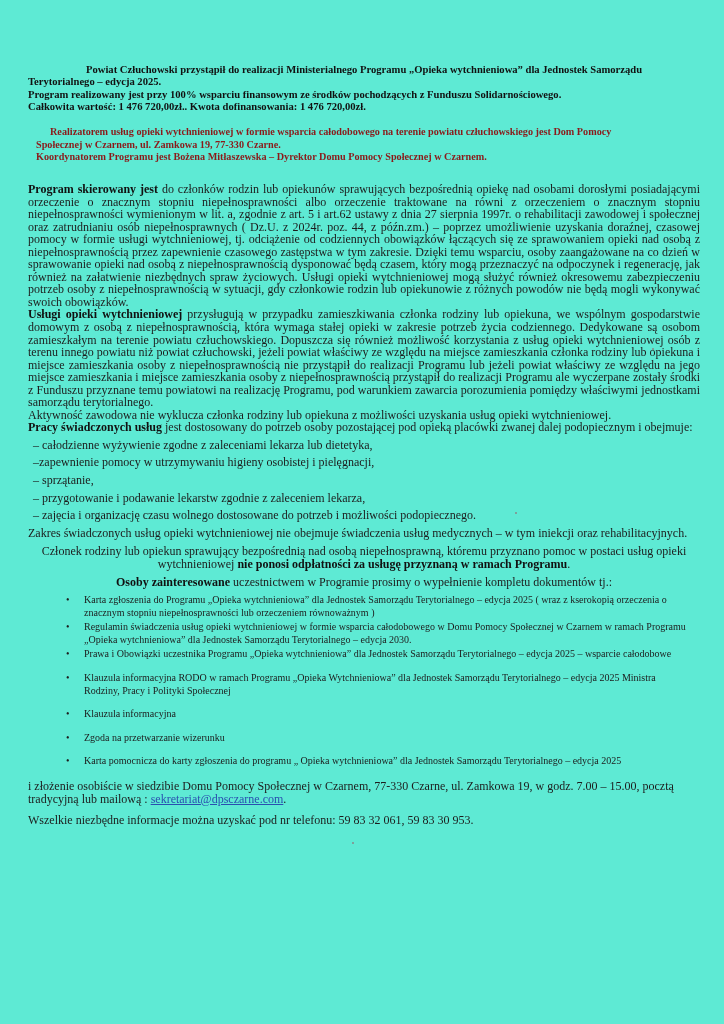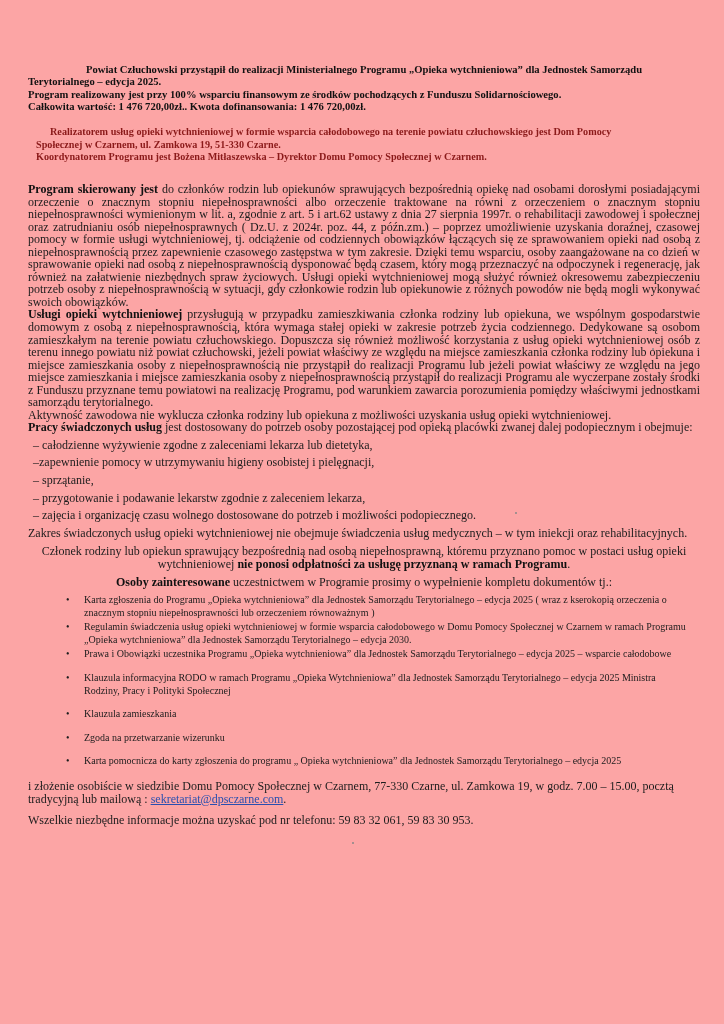--- a/index.html
+++ b/index.html
@@ -1,21 +1,21 @@
 <!DOCTYPE html>
 <html><head>
   <meta charset="utf-8">
   <style>
     html, body { margin: 0; padding: 0; background: #ffffff; }
     body {
       width: 724px; height: 1024px; overflow: hidden; position: relative;
       font-family: "Liberation Serif", "DejaVu Serif", serif;
       color: #1a1a1a;
     }
-    .page { position: absolute; left: 0; top: 0; width: 724px; height: 1024px; background: #fca5a5; }
+    .page { position: absolute; left: 0; top: 0; width: 724px; height: 1024px; background: #5eead4; }
     .header { position: absolute; left: 28px; top: 64px; width: 672px; font-size: 10.6px; line-height: 12.4px; font-weight: bold; color: #111; }
     .header .indent { padding-left: 58px; }
     .realizator { position: absolute; left: 36px; top: 126px; width: 664px; font-size: 10.2px; line-height: 12.6px; font-weight: bold; color: #8b1a1a; }
     .realizator .indent { padding-left: 14px; }
     .body-block { position: absolute; left: 28px; width: 672px; font-size: 12px; line-height: 12.55px; text-align: justify; color: #1c1c1c; }
     .body-block p { margin: 0; }
     b { font-weight: bold; color: #111; }
     .dash-list { list-style: none; margin: 0; padding: 0; }
     .dash-list li { margin: 5px; padding: 0; }
     .docs-list { position: absolute; left: 62px; top: 594px; width: 630px; margin: 0; padding: 0; list-style: none; font-size: 10px; line-height: 12.6px; color: #1c1c1c; }
@@ -31,21 +31,21 @@
 
   <div class="header">
     <div class="indent">Powiat Człuchowski przystąpił do realizacji Ministerialnego Programu „Opieka wytchnieniowa” dla Jednostek Samorządu</div>
     <div>Terytorialnego  – edycja 2025.</div>
     <div>Program realizowany jest przy 100% wsparciu finansowym ze środków pochodzących z Funduszu Solidarnościowego.</div>
     <div>Całkowita wartość: 1 476 720,00zł.. Kwota dofinansowania: 1 476 720,00zł.</div>
   </div>
 
   <div class="realizator">
     <div class="indent">Realizatorem usług opieki wytchnieniowej w formie wsparcia całodobowego na terenie powiatu człuchowskiego jest Dom Pomocy</div>
-    <div>Społecznej  w Czarnem, ul. Zamkowa 19, 51-330 Czarne.</div>
+    <div>Społecznej  w Czarnem, ul. Zamkowa 19, 77-330 Czarne.</div>
     <div>Koordynatorem Programu jest Bożena Mitłaszewska – Dyrektor Domu Pomocy Społecznej w Czarnem.</div>
   </div>
 
   <div class="body-block" style="top:183px;">
     <p>
       <b>Program skierowany jest</b><span> do członków rodzin lub opiekunów sprawujących bezpośrednią opiekę nad osobami dorosłymi posiadającymi orzeczenie o znacznym stopniu niepełnosprawności albo orzeczenie traktowane na równi z orzeczeniem o znacznym stopniu niepełnosprawności wymienionym w lit. a, zgodnie z art. 5 i art.62 ustawy z dnia 27 sierpnia 1997r. o rehabilitacji zawodowej i społecznej oraz zatrudnianiu osób niepełnosprawnych ( Dz.U. z 2024r. poz. 44, z późn.zm.)  – poprzez umożliwienie uzyskania doraźnej, czasowej pomocy w formie usługi wytchnieniowej, tj. odciążenie od codziennych obowiązków łączących się ze sprawowaniem opieki nad osobą z niepełnosprawnością przez zapewnienie czasowego zastępstwa w tym zakresie. Dzięki temu wsparciu, osoby zaangażowane na co dzień w sprawowanie opieki nad osobą z niepełnosprawnością dysponować będą czasem, który mogą przeznaczyć na odpoczynek  i regenerację, jak również na załatwienie niezbędnych spraw życiowych. Usługi opieki wytchnieniowej mogą służyć również okresowemu zabezpieczeniu potrzeb osoby z niepełnosprawnością w sytuacji, gdy członkowie rodzin lub opiekunowie z różnych powodów nie będą mogli wykonywać swoich obowiązków.</span>
     </p>
     <p>
       <b>Usługi opieki wytchnieniowej</b><span> przysługują w przypadku zamieszkiwania członka rodziny lub opiekuna, we wspólnym gospodarstwie domowym z osobą    z niepełnosprawnością, która wymaga stałej opieki w zakresie potrzeb życia codziennego. Dedykowane są osobom zamieszkałym na terenie powiatu człuchowskiego. Dopuszcza się również możliwość korzystania z  usług opieki wytchnieniowej osób z  terenu innego powiatu niż powiat  człuchowski, jeżeli powiat właściwy  ze względu na miejsce zamieszkania członka rodziny lub opiekuna i miejsce zamieszkania osoby z niepełnosprawnością nie przystąpił do realizacji Programu lub jeżeli powiat właściwy ze względu na jego miejsce zamieszkania i miejsce zamieszkania osoby  z niepełnosprawnością przystąpił do realizacji Programu ale wyczerpane zostały środki z Funduszu przyznane temu powiatowi na realizację Programu, pod warunkiem zawarcia porozumienia pomiędzy właściwymi jednostkami samorządu terytorialnego.</span>
     </p>
@@ -79,21 +79,21 @@
     <li style="margin-bottom:2px;">
       <span class="bullet">•</span><span>Regulamin świadczenia usług opieki wytchnieniowej w formie wsparcia całodobowego w Domu Pomocy Społecznej w Czarnem w ramach Programu „Opieka wytchnieniowa” dla Jednostek Samorządu Terytorialnego – edycja 2030.</span>
     </li>
     <li style="margin-bottom:11px;">
       <span class="bullet">•</span><span>Prawa i Obowiązki uczestnika Programu „Opieka wytchnieniowa” dla Jednostek Samorządu Terytorialnego – edycja 2025 – wsparcie całodobowe</span>
     </li>
     <li style="margin-bottom:11px;">
       <span class="bullet">•</span><span>Klauzula informacyjna RODO w ramach Programu „Opieka Wytchnieniowa” dla Jednostek Samorządu Terytorialnego – edycja 2025 Ministra Rodziny, Pracy i Polityki Społecznej</span>
     </li>
     <li style="margin-bottom:11px;">
-      <span class="bullet">•</span><span>Klauzula zamieszkania</span>
+      <span class="bullet">•</span><span>Klauzula informacyjna</span>
     </li>
     <li style="margin-bottom:11px;">
       <span class="bullet">•</span><span>Zgoda na przetwarzanie wizerunku</span>
     </li>
     <li>
       <span class="bullet">•</span><span>Karta pomocnicza do karty zgłoszenia do programu „ Opieka wytchnieniowa”  dla Jednostek Samorządu Terytorialnego – edycja 2025</span>
     </li>
   </ul>
 
   <div class="body-block" style="top:780px; text-align:left;">

